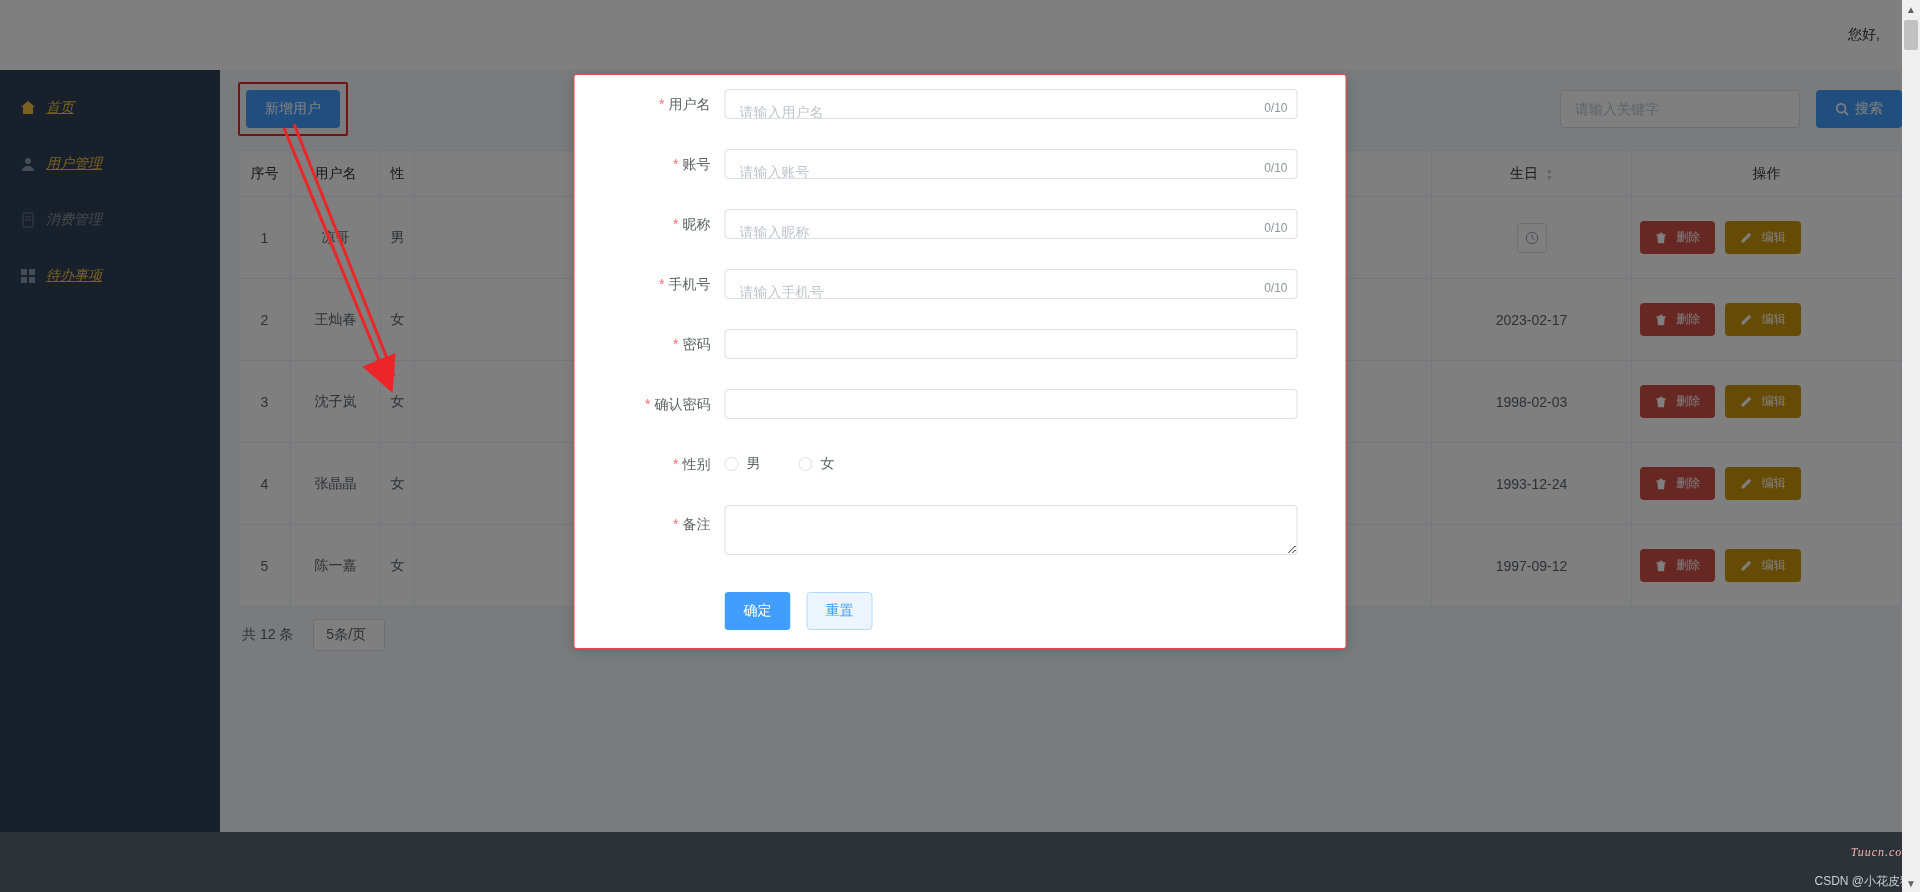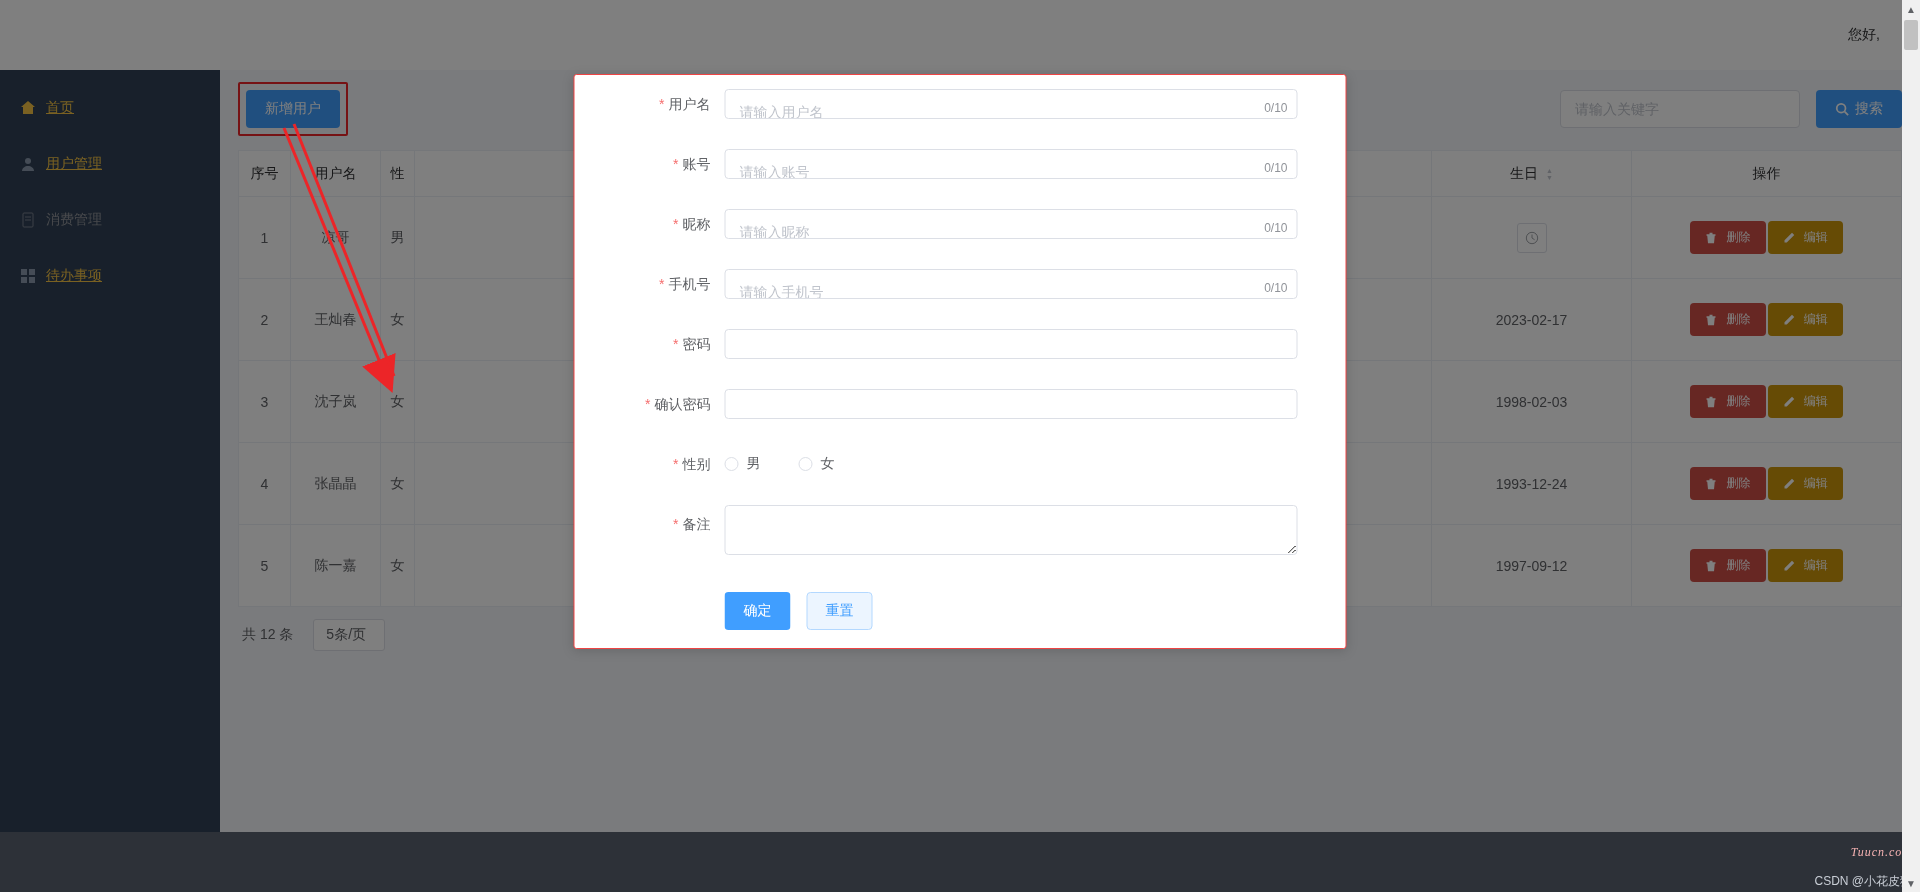--- a/index.html
+++ b/index.html
@@ -6,21 +6,21 @@
 body { font-family: "Helvetica Neue", Arial, "PingFang SC", "Microsoft YaHei", sans-serif; font-size: 14px; color: #606266; background: #fff; width: 1920px; height: 892px; overflow: hidden; position: relative; }
 
 .app { width: 1920px; height:892px; position: relative; }
 
 .overlay { position:absolute; inset:0; background: rgba(0,0,0,0.5); z-index:5; }
 .header { height:70px; background:#fff; display:flex; align-items:center; justify-content:flex-end; padding:0 40px; position:relative; z-index:2; color:#303133; }
 
 .body { display:flex; height:calc(100% - 130px); position:relative; z-index:2; }
 
 .sidebar { width:220px; background:#304156; color:#bfcbd9; padding-top:10px; }
-.menu-item { height:56px; display:flex; align-items:center; padding:0 20px; gap:10px; font-size:14px; cursor:pointer; }
+.menu-item { height:56px; display:flex; align-items:center; padding:0 20px; gap:10px; font-size:14px; cursor:pointer;font-style:italic; }
 .menu-item.active a { color:#f5c344; text-decoration:underline; }
 .menu-item a { color:#f5c344; text-decoration:underline; }
 .menu-item.dim a { color:#909399; text-decoration:none;}
 .menu-item.dim { color:#7a828e; }
 .micon { width:16px; height:16px; display:inline-flex; align-items:center; justify-content:center; }
 
 .main { flex:1; background:#f5f7fa; padding:12px 18px 0 18px; position:relative; }
 .toolbar { display:flex; align-items:center; gap:16px; margin-bottom:14px; }
 .btn { display:inline-flex; align-items:center; gap:6px; padding:9px 18px; border-radius:4px; cursor:pointer; font-size:14px; border:1px solid transparent; }
 .btn-primary { background:#409eff; color:#fff; }
@@ -37,21 +37,21 @@
 table { width:100%; border-collapse:collapse; table-layout:fixed; }
 th, td { border:1px solid #ebeef5; padding:0 8px; height:82px; text-align:center; color:#606266; background:#fff; font-size:14px; }
 th { height:46px; background:#fff; font-weight:500; color:#303133; }
 .col-idx { width:52px; }
 .col-name { width:90px; }
 .col-sex { width:34px; }
 .col-rest { width:auto; }
 .col-bday { width:200px; }
 .col-ops { width:270px; }
 .sort-caret { display:inline-flex; flex-direction:column; margin-left:4px; font-size:7px; line-height:7px; color:#c0c4cc; vertical-align:middle;}
-.ops-cell { display:flex; gap:2px; justify-content:center; }
+.ops-cell { display:flex; gap:10px; justify-content:flex-start; }
 .clock-btn { width:30px; height:30px; border:1px solid #dcdfe6; border-radius:3px; display:inline-flex; align-items:center; justify-content:center; color:#909399; background:#fff; cursor:pointer;}
 
 .pager { padding:12px 4px 18px; color:#606266; display:flex; align-items:center; gap:20px; }
 .page-size { border:1px solid #dcdfe6; background:#fff; padding:6px 18px 6px 12px; border-radius:3px; }
 
 .footer { height:60px; background:#5a6270; z-index:2; position:relative; }
 
 
 .modal { position:absolute; left:50%; transform:translateX(-50%); top:74px; width:773px; background:#fff; z-index:20; border-radius:3px; box-shadow:0 2px 12px rgba(0,0,0,.15); border:1px solid #ef4444; padding:0 0 4px 0;}
 .modal-header { padding:16px 22px 10px; display:flex; justify-content:space-between; align-items:center; }

